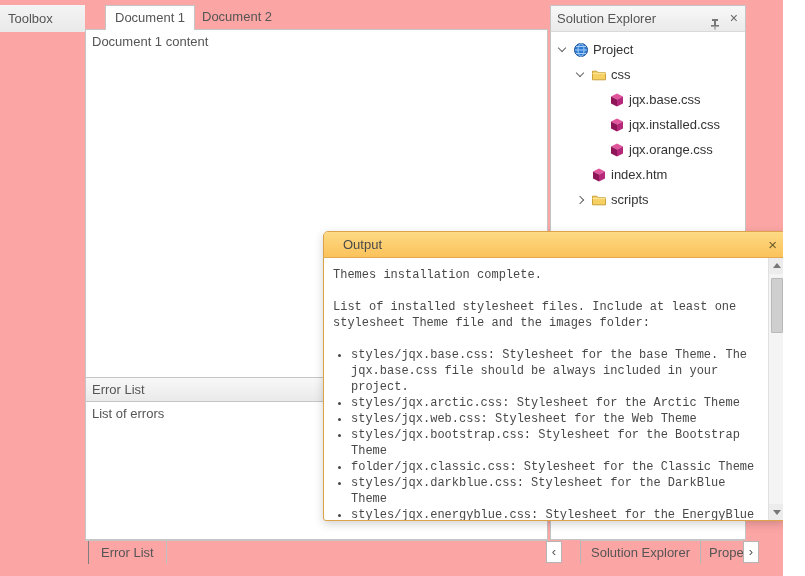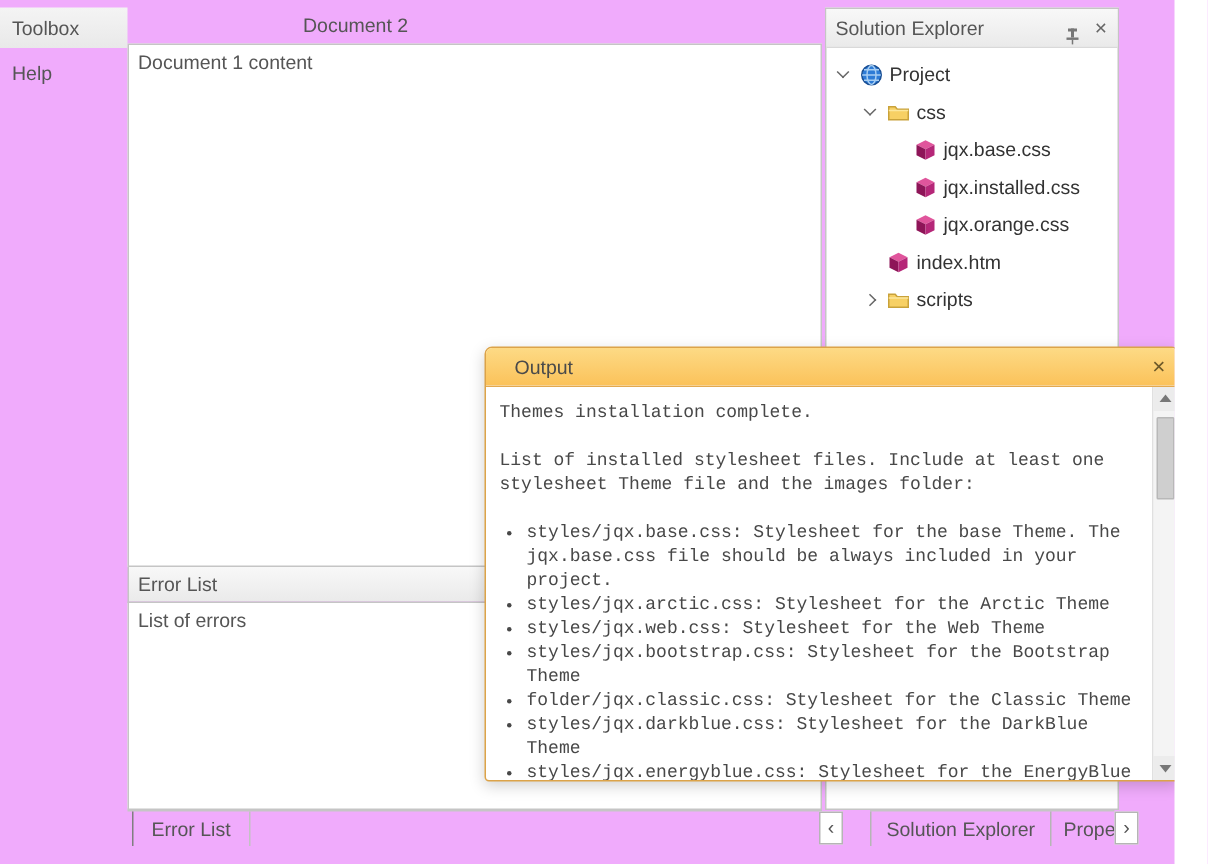--- a/index.html
+++ b/index.html
@@ -1,18 +1,18 @@
 <!DOCTYPE html>
 <html><head>
 <meta charset="utf-8">
 <style>
   html,body { margin:0; padding:0; background:#fff; }
   #root {
     position:relative; width:783px; height:576px; overflow:hidden;
-    background:#f0abfc; font-family:"Liberation Sans","DejaVu Sans",sans-serif;
+    background:#fca5a5; font-family:"Liberation Sans","DejaVu Sans",sans-serif;
     font-size:13px; color:#555;
   }
   #root * { box-sizing:border-box; }
 
   
   .toolbox-tab { position:absolute; left:0; top:5px; width:85px; height:27px;
     background:linear-gradient(#f4f4f4,#e9e9e9); line-height:27px; padding-left:8px; cursor:pointer; }
   .help-tab { position:absolute; left:0; top:36px; width:85px; height:26px;
     line-height:26px; padding-left:8px; cursor:pointer; }
 
@@ -88,25 +88,23 @@
     background:#cfcfcf; border:1px solid #b8b8b8; border-radius:1px; cursor:grab; }
 </style>
 </head>
 <body>
 
 <div id="root">
 
   <div class="toolbox-tab">
     <span>Toolbox</span>
   </div>
-  <div class="help-tab">
-    <span>Help</span>
-  </div>
 
   <div class="doc-tabbar">
+    <div class="doc-tab active">Document 1</div>
     <div class="doc-tab inactive">Document 2</div>
   </div>
   <div class="doc-content">
     <span>Document 1 content</span>
   </div>
 
   <div class="el-header">
     <span>Error List</span>
   </div>
   <div class="el-content">

